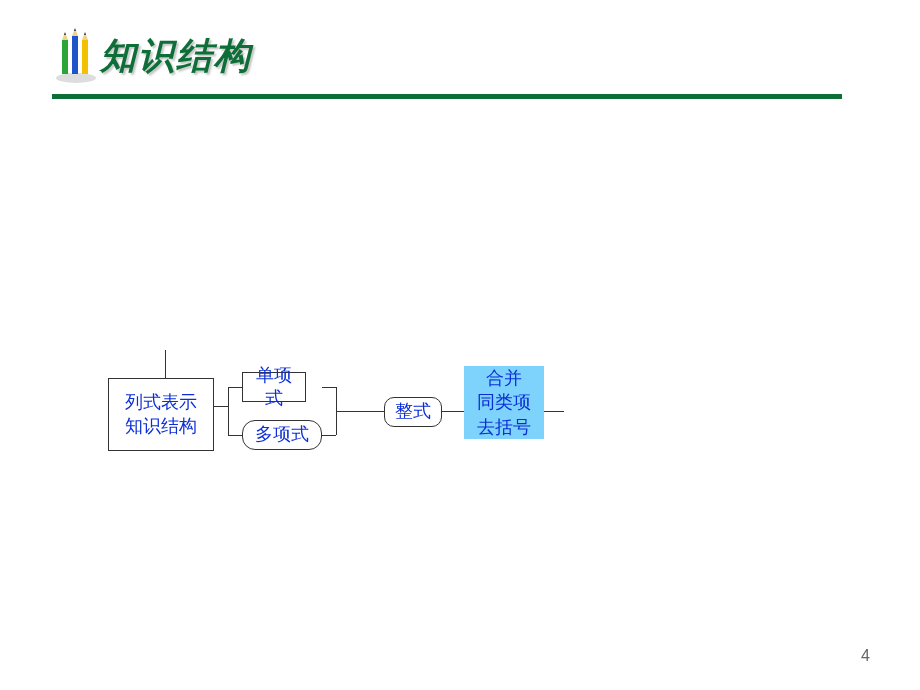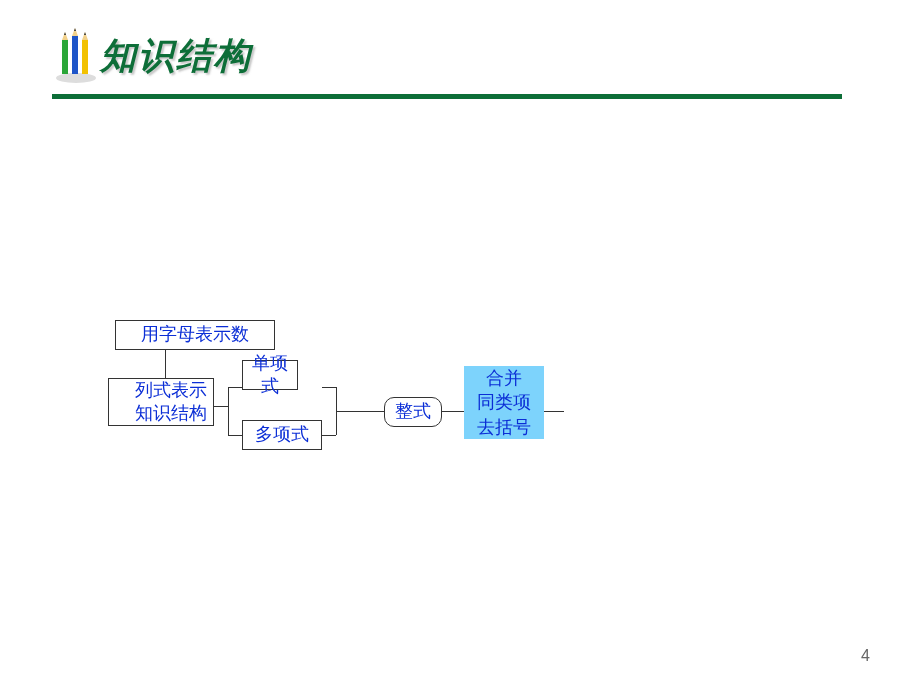--- a/index.html
+++ b/index.html
@@ -108,40 +108,39 @@
       <polygon points="30,12 36,12 33,4" fill="#f2d18a"></polygon>
       <polygon points="32,7 34,7 33,4" fill="#333"></polygon>
     </svg>
   </span>
   <span class="title">知识结构</span>
 </div>
 <div class="underline"></div>
 
 <div class="diagram">
 
-  <div class="box" style="left:115px; top:0px; width:160px; height:30px;">用字母表示数</div>
 
   <div class="conn-v" style="left:165px; top:30px; height:28px;"></div>
 
-  <div class="box" style="left:108px; top:58px; width:106px; height:48px; flex-direction:column;align-items:flex-end;">
+  <div class="box" style="left:108px; top:58px; width:106px; height:73px; flex-direction:column;">
     <span>列式表示</span>
     <span>知识结构</span>
   </div>
 
   <div class="conn-h" style="left:214px; top:86px; width:14px;"></div>
 
   <div class="conn-v" style="left:228px; top:67px; height:48px;"></div>
 
   <div class="conn-h" style="left:228px; top:67px; width:14px;"></div>
 
   <div class="conn-h" style="left:228px; top:115px; width:14px;"></div>
 
-  <div class="box" style="left:242px; top:40px; width:56px; height:30px;">单项式</div>
+  <div class="box" style="left:242px; top:52px; width:64px; height:30px;">单项式</div>
 
-  <div class="box" style="left:242px; top:100px; width:80px; height:30px;">多项式</div>
+  <div class="box" style="left:242px; top:100px; width:80px; height:30px;border-radius:13px;">多项式</div>
 
   <div class="conn-h" style="left:322px; top:67px; width:14px;"></div>
   <div class="conn-h" style="left:322px; top:115px; width:14px;"></div>
   <div class="conn-v" style="left:336px; top:67px; height:48px;"></div>
   <div class="conn-h" style="left:336px; top:91px; width:48px;"></div>
 
   <div class="box" style="left:384px; top:77px; width:58px; height:30px;border-radius:10px;">整式</div>
 
   <div class="conn-h" style="left:442px; top:91px; width:22px;"></div>
 

